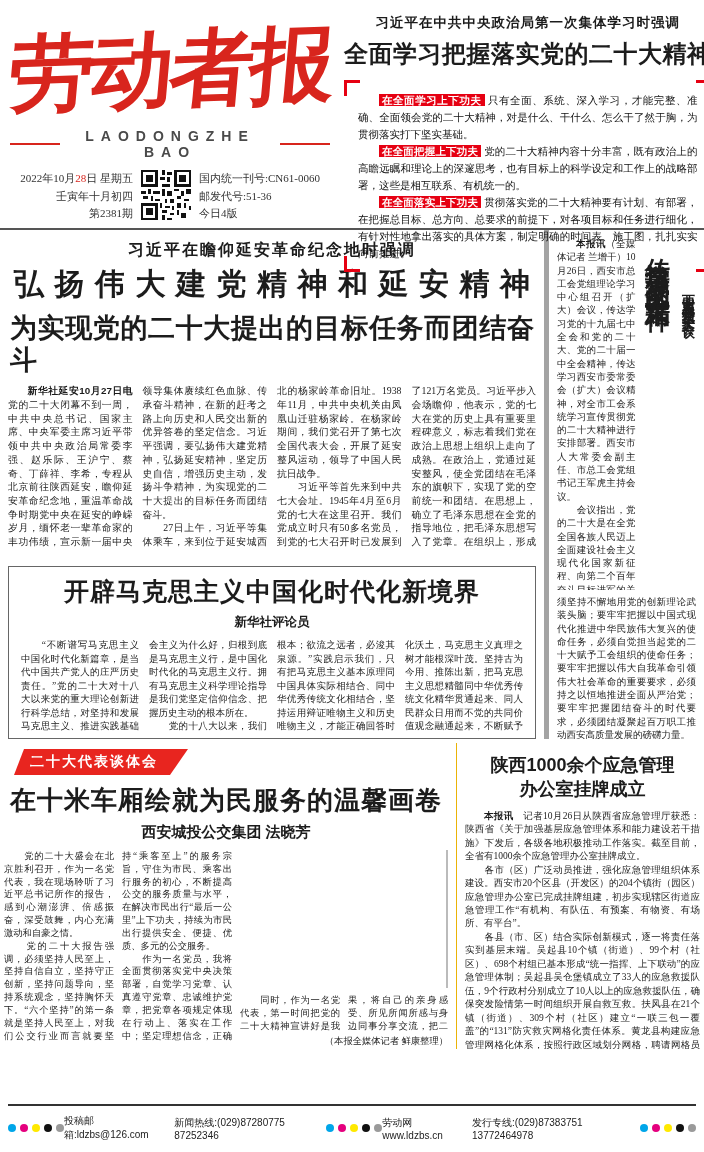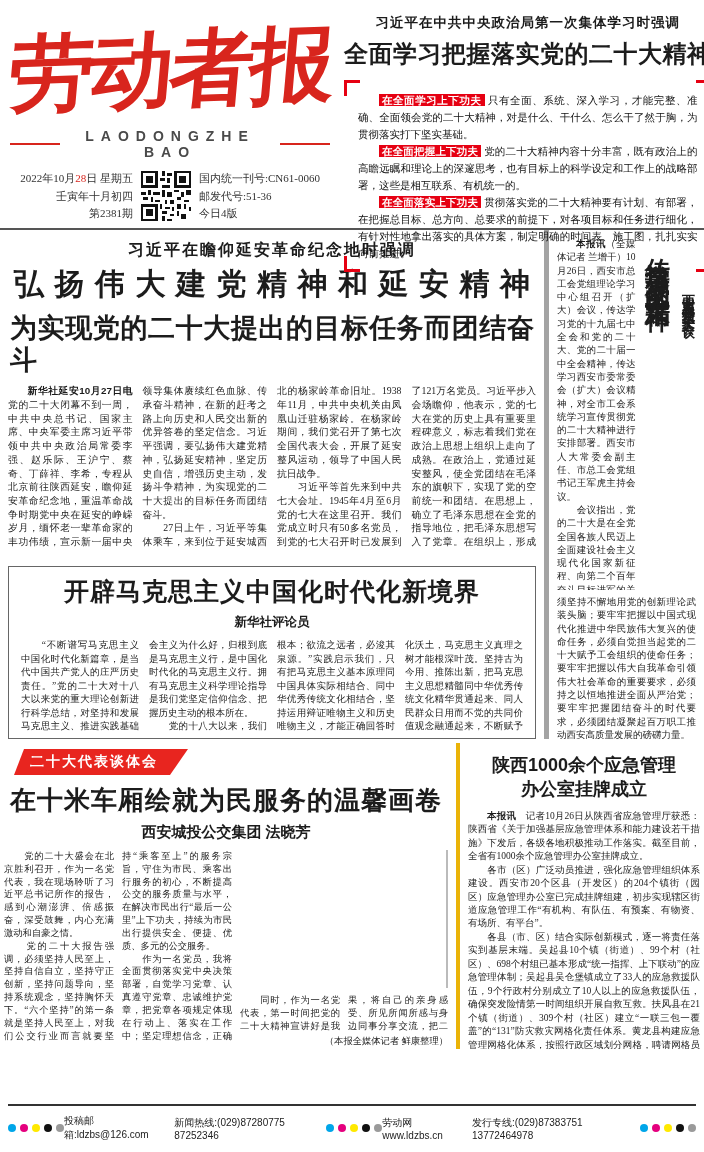--- a/index.html
+++ b/index.html
@@ -9,21 +9,21 @@
     font-family:"Liberation Serif", serif; color:#1c1c1c; overflow:hidden;
     display:flex; flex-direction:column; position:relative;
   }
   
   .masthead { display:flex; height:230px; padding:10px 10px 0 10px; border-bottom:2px solid #555; }
   .mh-left { width:368px; display:flex; flex-direction:column; align-items:center; }
   .brand { font-size:84px; line-height:1.0; color:#d8251d; font-weight:bold; transform:skewX(-7deg) rotate(-2deg); letter-spacing:-4px; white-space:nowrap; margin-top:18px; font-family:"Liberation Serif", serif; }
   .pinyin-row { display:flex; align-items:center; gap:10px; margin-top:16px; }
   .pinyin-row .bar { width:58px; height:2px; background:#d8251d; }
   .pinyin { font-family:"Liberation Sans", sans-serif; font-size:14px; letter-spacing:7px; color:#4a4a4a; font-weight:bold;text-align:center; }
-  .pub-row { display:flex; align-items:center; gap:8px; margin-top:10px; }
+  .pub-row { display:flex; gap:8px; margin-top:10px; }
   .pub-dates { text-align:right; font-size:11px; line-height:1.6; color:#333; }
   .pub-codes { text-align:left; font-size:11px; line-height:1.6; color:#333; }
   .red-day { color:#d8251d; }
   .qr { width:50px; height:50px; flex:0 0 auto; }
   
   .mh-right { flex:1; padding:4px 2px 0 14px; font-family:"Liberation Sans", sans-serif; }
   .mh-kicker { text-align:center; font-size:13.5px; font-weight:bold; letter-spacing:1px; }
   .mh-headline { text-align:center; font-size:24px; font-weight:900; letter-spacing:0.5px; margin-top:6px; white-space:nowrap; }
   .bracket-box { position:relative; margin-top:10px; padding:12px 14px 10px 14px; }
   .bracket-box .corner { position:absolute; width:16px; height:16px; }
@@ -32,21 +32,21 @@
   .corner.bl { bottom:0; left:0; border-bottom:3px solid #e60012; border-left:3px solid #e60012; }
   .corner.br { bottom:0; right:0; border-bottom:3px solid #e60012; border-right:3px solid #e60012; }
   .point-p { font-size:10.5px; line-height:1.62; text-align:justify; text-indent:2em; font-family:"Liberation Sans", sans-serif; color:#111; }
   .point-lead { background:#e60012; color:#fff; font-weight:bold; padding:0 3px; }
   
   .row-top { display:flex; height:509px; padding:0 8px; }
   .left-top { width:536px; display:flex; flex-direction:column; padding-right:8px; }
   .right-top { flex:1; border-left:5px solid #a3a3a3; padding-left:8px; display:flex; flex-direction:column; }
   .row-bottom { display:flex; height:306px; padding:0 4px; margin-top:4px; }
   .left-bottom { width:452px; padding-right:8px; }
-  .right-bottom { flex:1; border-left:4px solid #eab308; padding-left:8px; display:flex; flex-direction:column; }
+  .right-bottom { flex:1; border-left:1px solid #eab308; padding-left:8px; display:flex; flex-direction:column; }
   
   .lead-kicker { text-align:center; font-size:16px; font-weight:bold; font-family:"Liberation Sans", sans-serif; margin:10px 0 6px; letter-spacing:2px; }
   .lead-h1a { font-size:30px; font-weight:900; font-family:"Liberation Sans", sans-serif; text-align:justify; text-align-last:justify; padding:0 6px; line-height:1.15; }
   .lead-h1b { font-size:27px; font-weight:900; font-family:Liberation Sans, sans-serif; text-align:justify; text-align-last:justify; padding:0 2px; line-height:1.2; margin-top:10px; }
   .lead-body { margin-top:8px; height:172px; overflow:hidden; column-count:4; column-gap:10px; font-size:9.8px; line-height:1.4; text-align:justify; white-space:pre-line; text-indent:2em; }
   .lead-body b { font-family:"Liberation Sans", sans-serif; }
   
   .commentary { border:1px solid #666; margin-top:10px; padding:8px 12px 6px; flex:1; display:flex; flex-direction:column; overflow:hidden; }
   .comm-h2 { text-align:center; font-size:25px; font-weight:900; font-family:"Liberation Sans", sans-serif; letter-spacing:1px; }
   .comm-byline { text-align:center; font-size:12.5px; font-weight:bold; font-family:"Liberation Sans", sans-serif; margin:6px 0 8px; }

